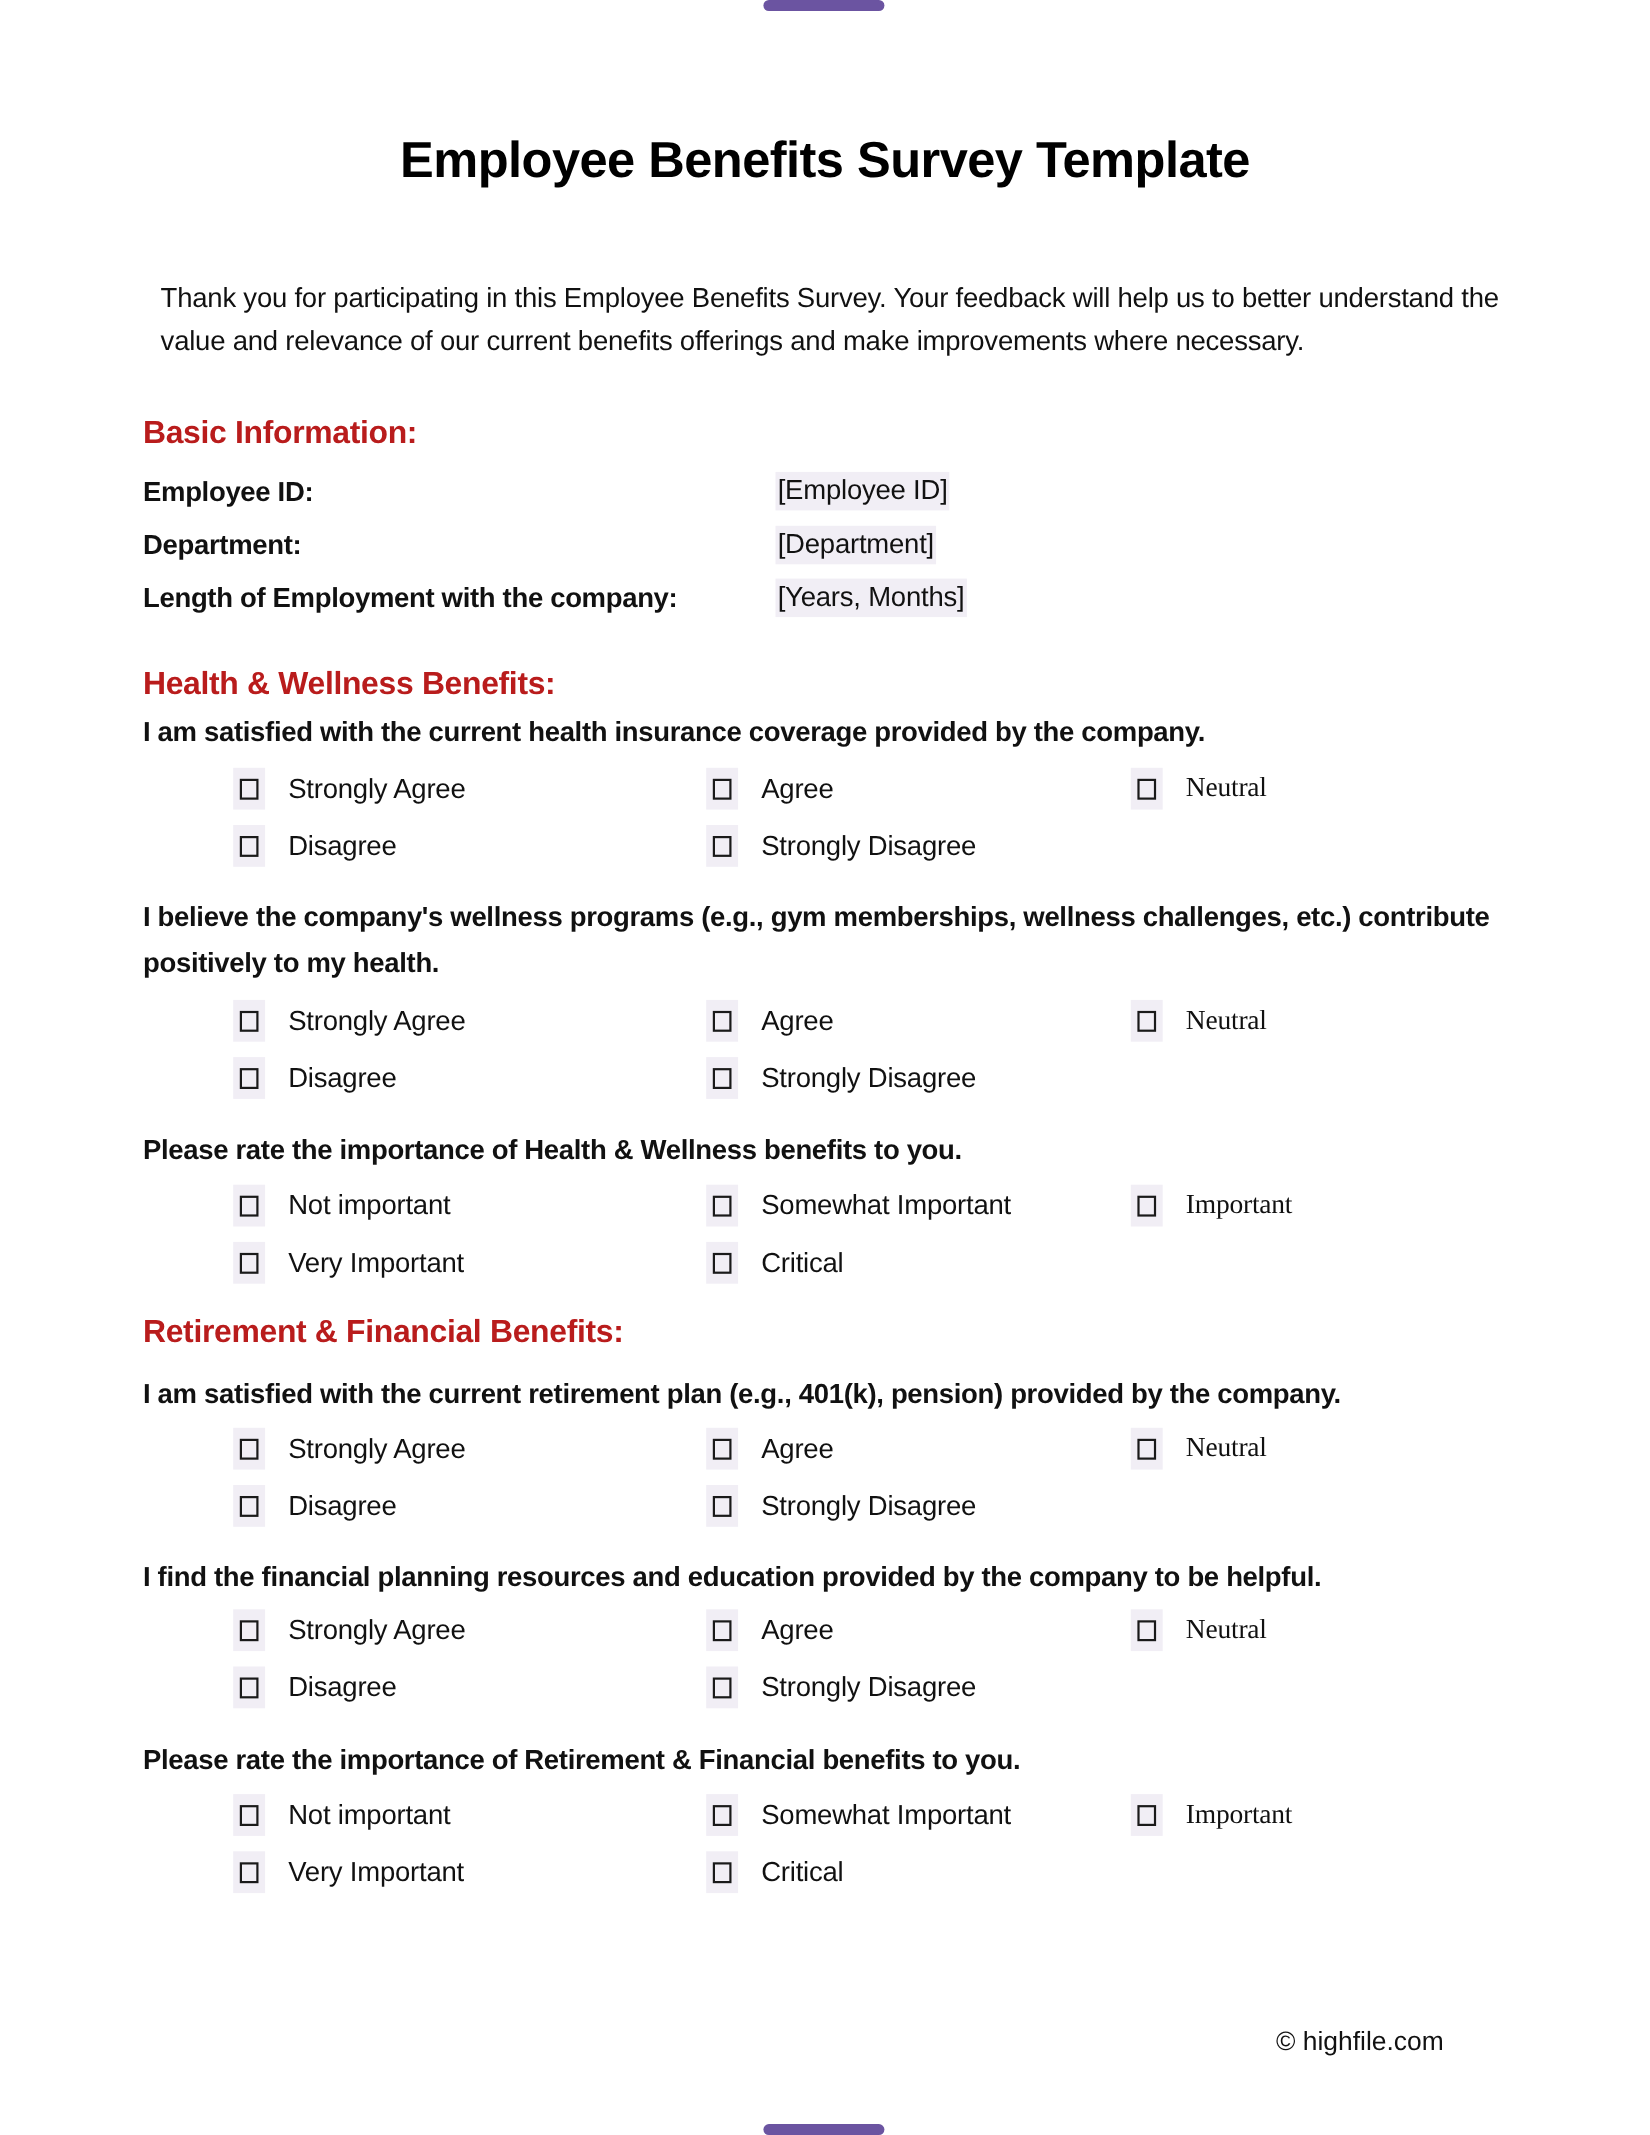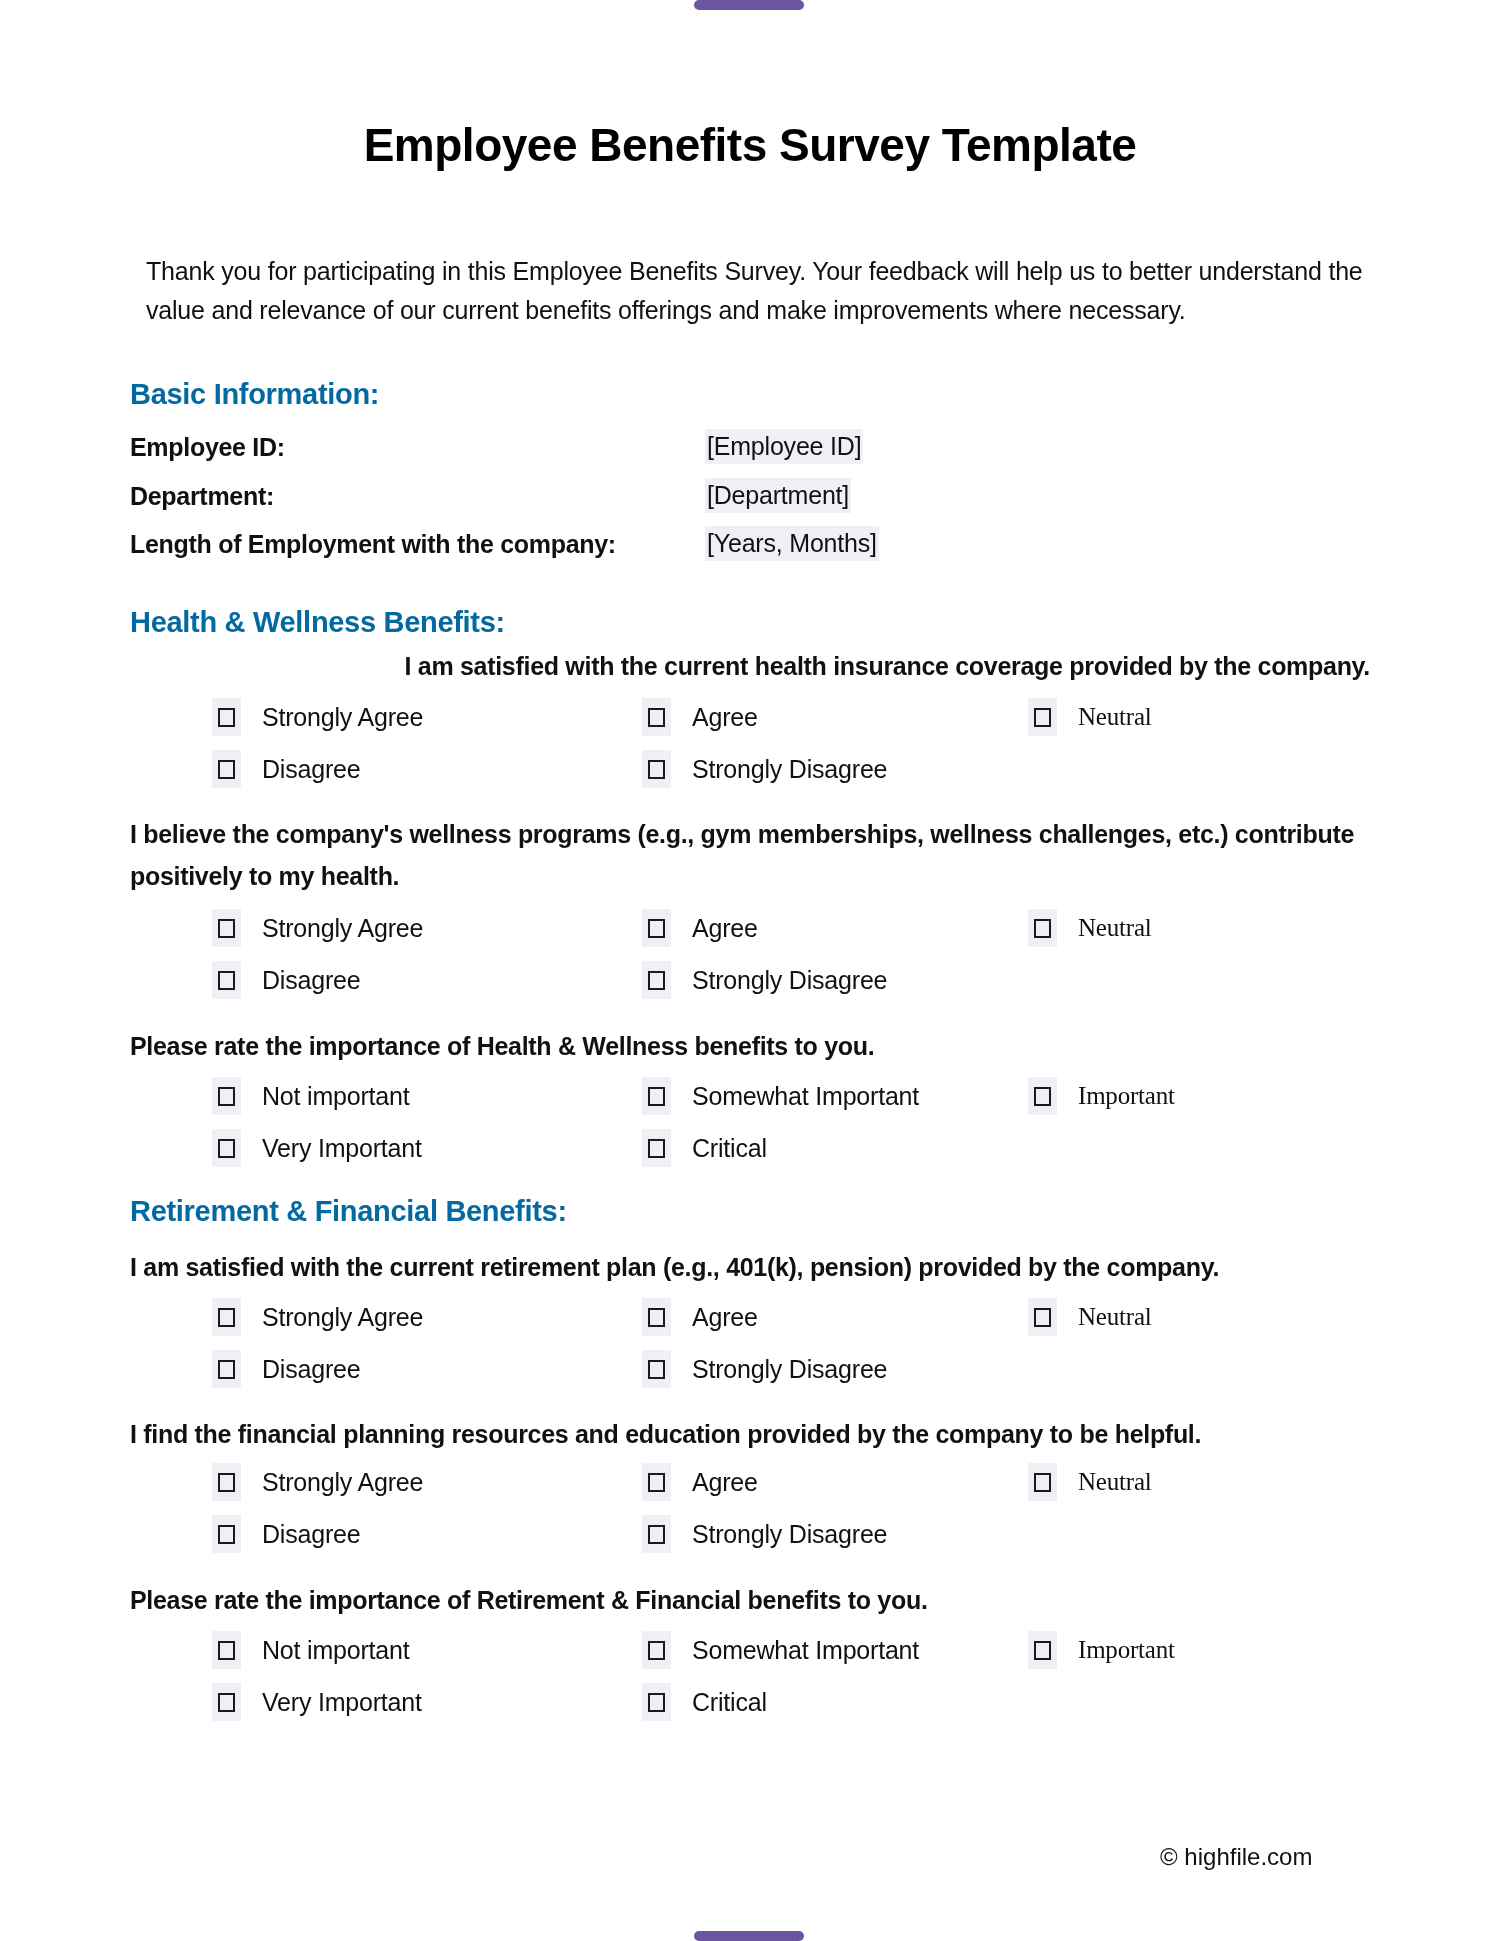--- a/index.html
+++ b/index.html
@@ -53,21 +53,21 @@
       font-size: 25px;
       line-height: 39px;
       margin: 16px;
       letter-spacing: -0.2px;
     }
     .section-heading {
       position: absolute;
       left: 0;
       font-size: 29px;
       font-weight: bold;
-      color: #0369a1;
+      color: #b91c1c;
       margin: 0;
       letter-spacing: -0.3px;
     }
     .info-row {
       position: absolute;
       left: 0;
       width: 1240px;
       height: 40px;
     }
     .info-label {
@@ -161,21 +161,21 @@
     <span class="info-value">[Department]</span>
   </div>
   <div class="info-row" style="top:530px;">
     <span class="info-label">Length of Employment with the company:</span>
     <span class="info-value">[Years, Months]</span>
   </div>
 
   <h2 class="section-heading" style="top:574px;margin-top:32px;">Health &amp; Wellness Benefits:</h2>
 
   <div>
-    <p class="question" style="top:645px;text-align:right;">I am satisfied with the current health insurance coverage provided by the company.</p>
+    <p class="question" style="top:645px;">I am satisfied with the current health insurance coverage provided by the company.</p>
     <div class="option col0" style="top:697px;">
         <span class="checkbox">
           <span class="box"></span>
         </span>
         <span class="option-label">Strongly Agree</span>
       </div>
     <div class="option col1" style="top:697px;">
         <span class="checkbox">
           <span class="box"></span>
         </span>

